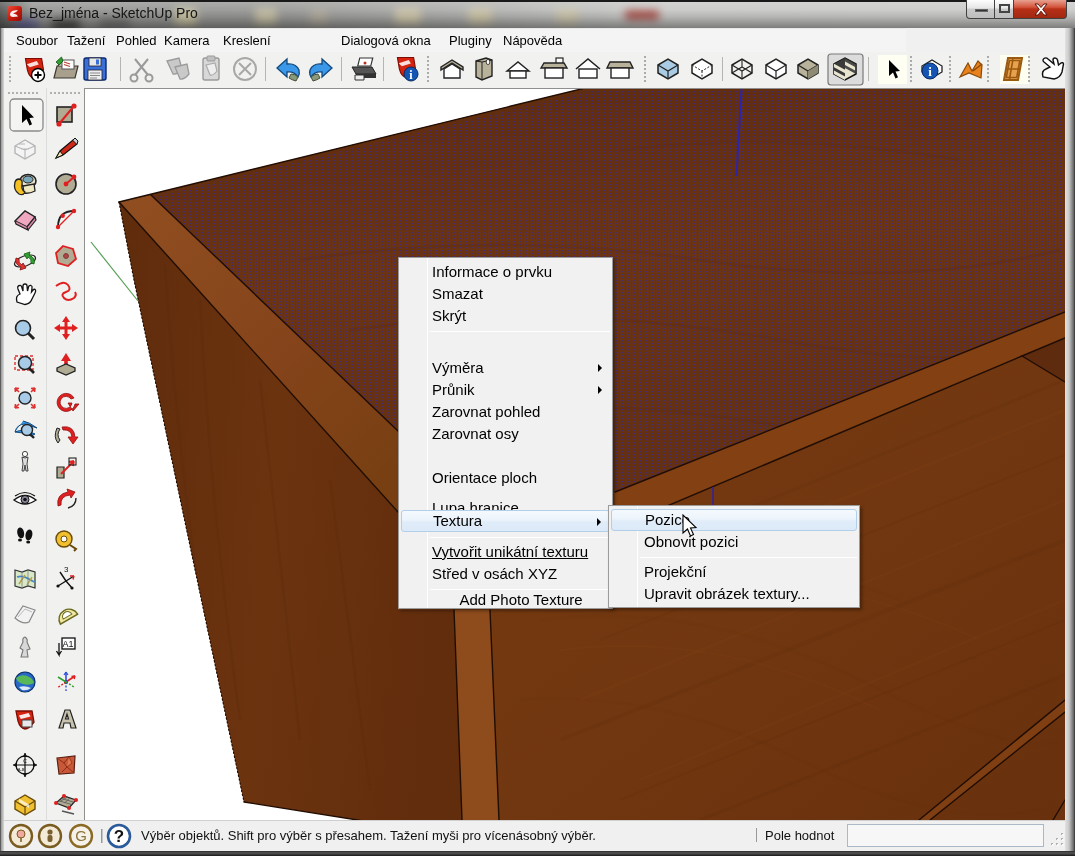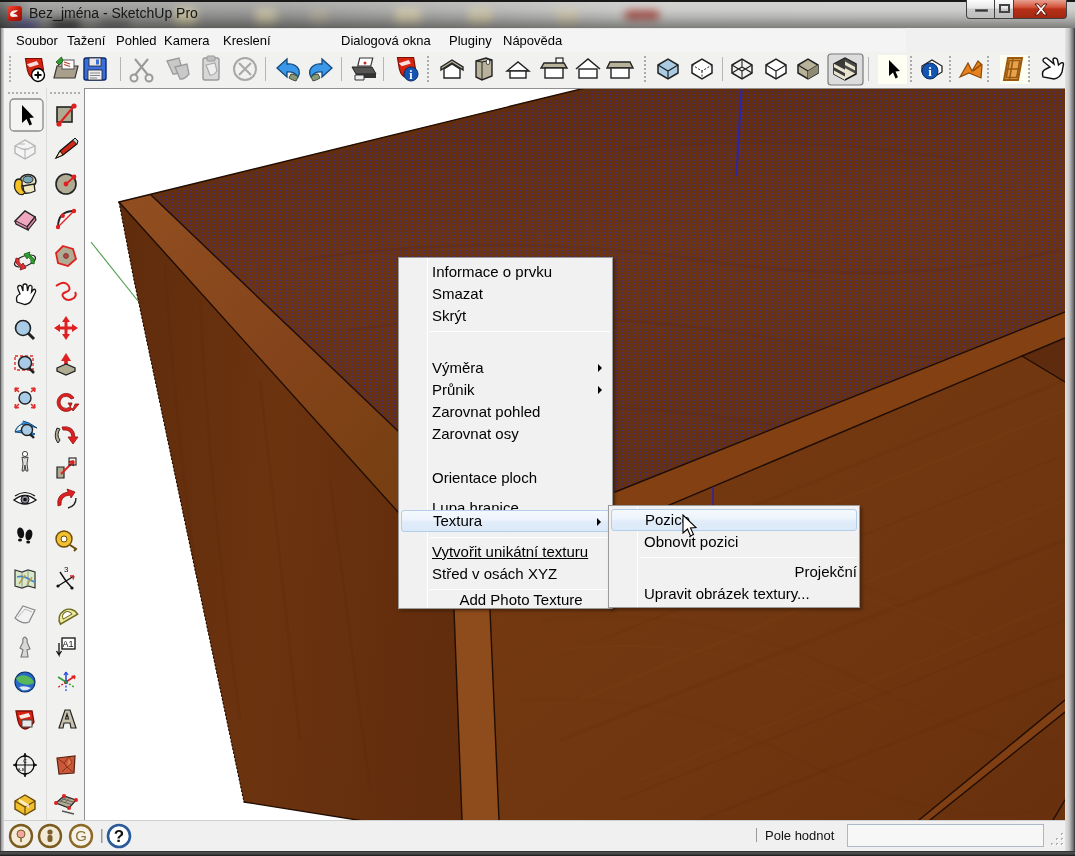--- a/index.html
+++ b/index.html
@@ -703,21 +703,21 @@
     <div class="mrow" style="top:305px;">Střed v osách XYZ</div>
     <div class="msep" style="top:331px;"></div>
     <div class="mrow" style="top:333px;height:18px;line-height:18px;text-align:center;">Add Photo Texture</div>
   </div>
 
   <div id="ctxsub" class="ctx abs" style="left:608px;top:505px;width:252px;height:103px;">
     <div class="gut"></div>
     <div class="mrow hl" style="top:3px;padding-left:33px;">Pozice</div>
     <div class="mrow" style="top:25px;padding-left:33px;">Obnovit pozici</div>
     <div class="msep" style="top:51px;"></div>
-    <div class="mrow" style="top:55px;padding-left:33px;text-align:right;">Projekční</div>
+    <div class="mrow" style="top:55px;padding-left:33px;">Projekční</div>
     <div class="mrow" style="top:77px;padding-left:33px;">Upravit obrázek textury...</div>
   </div>
 
   <svg class="abs" style="left:680px;top:514px;" width="20" height="26" viewBox="0 0 20 26">
     <path d="M3,1 L3,19 L7.5,15 L10.5,22 L13.5,20.5 L10.5,14 L16,13.5 Z" fill="#fff" stroke="#000" stroke-width="1.1"></path>
   </svg>
 
   <div id="statusbar" class="abs">
     <svg width="140" height="31" viewBox="0 0 140 31" style="position:absolute;left:0;top:0;">
       <circle cx="17" cy="15" r="11" fill="#f3ead8" stroke="#7a5c20" stroke-width="2.4"></circle>
@@ -725,20 +725,21 @@
       <line x1="17" y1="17" x2="17" y2="21" stroke="#7a5c20" stroke-width="1.5"></line>
       <circle cx="46" cy="15" r="11" fill="#f3ead8" stroke="#7a5c20" stroke-width="2.4"></circle>
       <circle cx="46" cy="11" r="2.6" fill="#7a6030"></circle>
       <rect x="43.5" y="14" width="5" height="7" rx="2" fill="#7a6030"></rect>
       <circle cx="77" cy="15" r="11" fill="#f6f2ea" stroke="#8a6a24" stroke-width="2.4"></circle>
       <text x="77" y="20" font-size="15" text-anchor="middle" fill="#8a7438" font-family="Liberation Sans">G</text>
       <rect x="97" y="8" width="1.5" height="14" fill="#999"></rect>
       <circle cx="115" cy="15" r="11" fill="#fff" stroke="#2a5a9a" stroke-width="2.6"></circle>
       <text x="115" y="21" font-size="17" font-weight="bold" text-anchor="middle" fill="#111" font-family="Liberation Sans">?</text>
     </svg>
+    <div id="stext">Výběr objektů. Shift pro výběr s přesahem. Tažení myši pro vícenásobný výběr.</div>
     <div style="position:absolute;left:752px;top:7px;width:1px;height:14px;background:#999;"></div>
     <div id="polelabel">Pole hodnot</div>
     <div id="vcb"></div>
     <svg width="18" height="16" viewBox="0 0 18 16" style="position:absolute;left:1045px;top:12px;">
       <g fill="#b0b0b0">
           <rect x="12" y="10" width="2" height="2"></rect>
           <rect x="12" y="5" width="2" height="2"></rect>
           <rect x="12" y="0" width="2" height="2"></rect>
           <rect x="7" y="10" width="2" height="2"></rect>
           <rect x="7" y="5" width="2" height="2"></rect>

